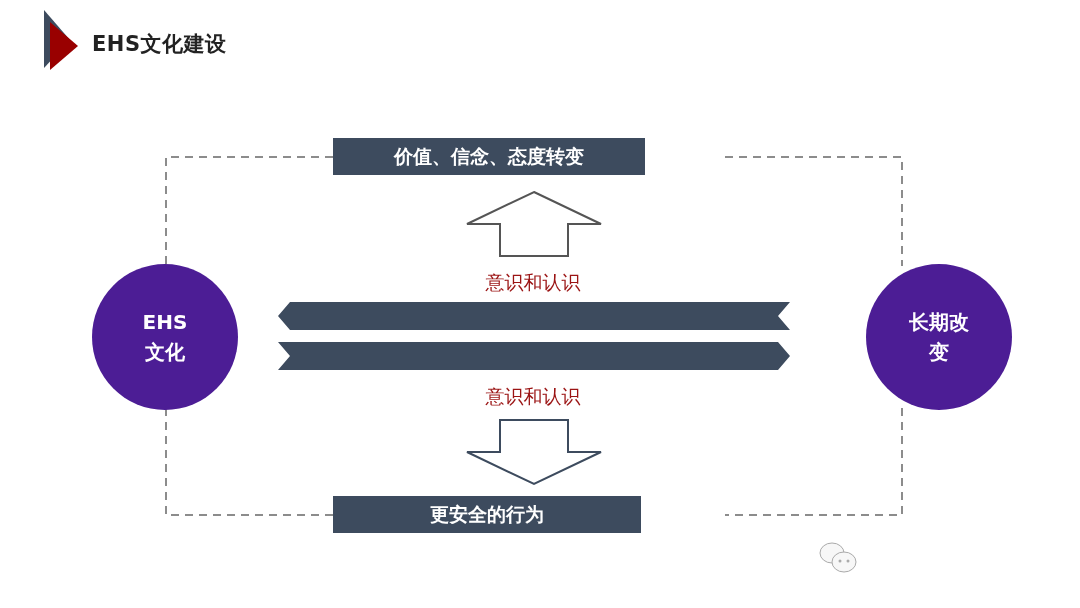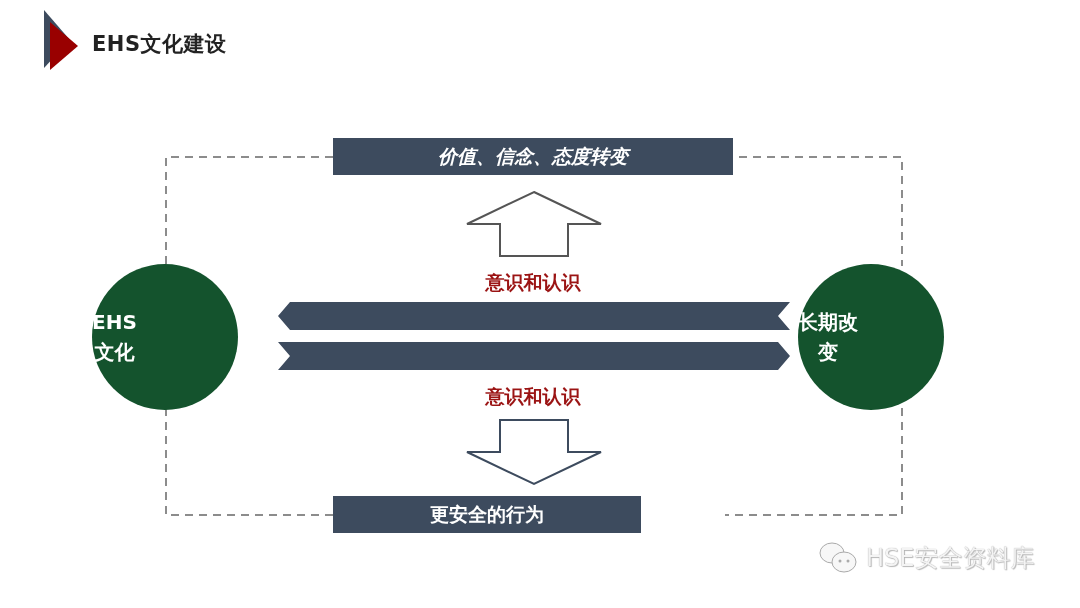--- a/index.html
+++ b/index.html
@@ -1,42 +1,42 @@
 <!DOCTYPE html>
 <html><head>
 <meta charset="utf-8">
 <style>
   html,body{margin:0;padding:0;background:#fff;}
   body{width:1080px;height:608px;position:relative;overflow:hidden;font-family:"DejaVu Sans","Liberation Sans",sans-serif;}
   .abs{position:absolute;}
   .title{left:92px;top:30px;font-size:21px;font-weight:bold;color:#222;letter-spacing:0.5px;}
   .box{background:#3d4b5e;color:#fff;font-weight:bold;font-size:19px;text-align:center;display:flex;align-items:center;justify-content:center;}
-  .circle{width:146px;height:146px;border-radius:50%;background:#14532d;color:#fff;font-weight:bold;font-size:20px;display:flex;align-items:center;justify-content:flex-start;text-align:center;line-height:30px;}
-  .redlabel{color:#9b1414;font-weight:bold;font-size:19px;text-align:center;}
+  .circle{width:146px;height:146px;border-radius:50%;background:#4c1d95;color:#fff;font-weight:bold;font-size:20px;display:flex;align-items:center;justify-content:center;text-align:center;line-height:30px;}
+  .redlabel{color:#9b1414;font-weight:normal;font-size:19px;text-align:center;}
   .watermark{left:818px;top:540px;font-size:24px;color:#f4f4f4;text-shadow:0 0 1px #999,1px 1px 1px #bbb;display:flex;align-items:center;gap:6px;}
 </style>
 </head>
 <body>
 
 <svg class="abs" style="left:0;top:0;" width="1080" height="608">
   <g stroke="#8c8c8c" stroke-width="2" stroke-dasharray="8,6" fill="none">
     <polyline points="333,157 166,157 166,266"></polyline>
     <polyline points="166,408 166,515 333,515"></polyline>
     <polyline points="725,157 902,157 902,266"></polyline>
     <polyline points="902,408 902,515 725,515"></polyline>
   </g>
 </svg>
 
 <svg class="abs" style="left:44px;top:10px;" width="36" height="60">
   <polygon points="0,0 0,58 26,30" fill="#3d4b5e"></polygon>
   <polygon points="6,12 6,60 34,36" fill="#990000"></polygon>
 </svg>
 <div class="abs title">EHS文化建设</div>
 
-<div class="abs box" style="left:333px;top:138px;width:400px;height:37px;font-style:italic;">
+<div class="abs box" style="left:333px;top:138px;width:312px;height:37px;">
   <span>价值、信念、态度转变</span>
 </div>
 
 <svg class="abs" style="left:462px;top:190px;" width="144" height="68">
   <polygon points="72,2 139,34 106,34 106,66 38,66 38,34 5,34" fill="#fff" stroke="#555" stroke-width="2"></polygon>
 </svg>
 
 <div class="abs redlabel" style="left:433px;top:270px;width:200px;">意识和认识</div>
 
 <svg class="abs" style="left:276px;top:302px;" width="516" height="70">
@@ -55,28 +55,27 @@
   <span>更安全的行为</span>
 </div>
 
 <div class="abs circle" style="left:92px;top:264px;">
   <div>
     <div>EHS</div>
     <div>文化</div>
   </div>
 </div>
 
-<div class="abs circle" style="left:798px;top:264px;">
+<div class="abs circle" style="left:866px;top:264px;">
   <div>
     <div>长期改</div>
     <div>变</div>
   </div>
 </div>
 
 <div class="abs watermark">
   <svg width="42" height="36">
     <ellipse cx="14" cy="13" rx="12" ry="10" fill="#f7f7f7" stroke="#aaa" stroke-width="1"></ellipse>
     <ellipse cx="26" cy="22" rx="12" ry="10" fill="#f7f7f7" stroke="#aaa" stroke-width="1"></ellipse>
     <circle cx="22" cy="21" r="1.5" fill="#aaa"></circle>
     <circle cx="30" cy="21" r="1.5" fill="#aaa"></circle>
   </svg>
-  <span>HSE安全资料库</span>
 </div>
 
 </body></html>

